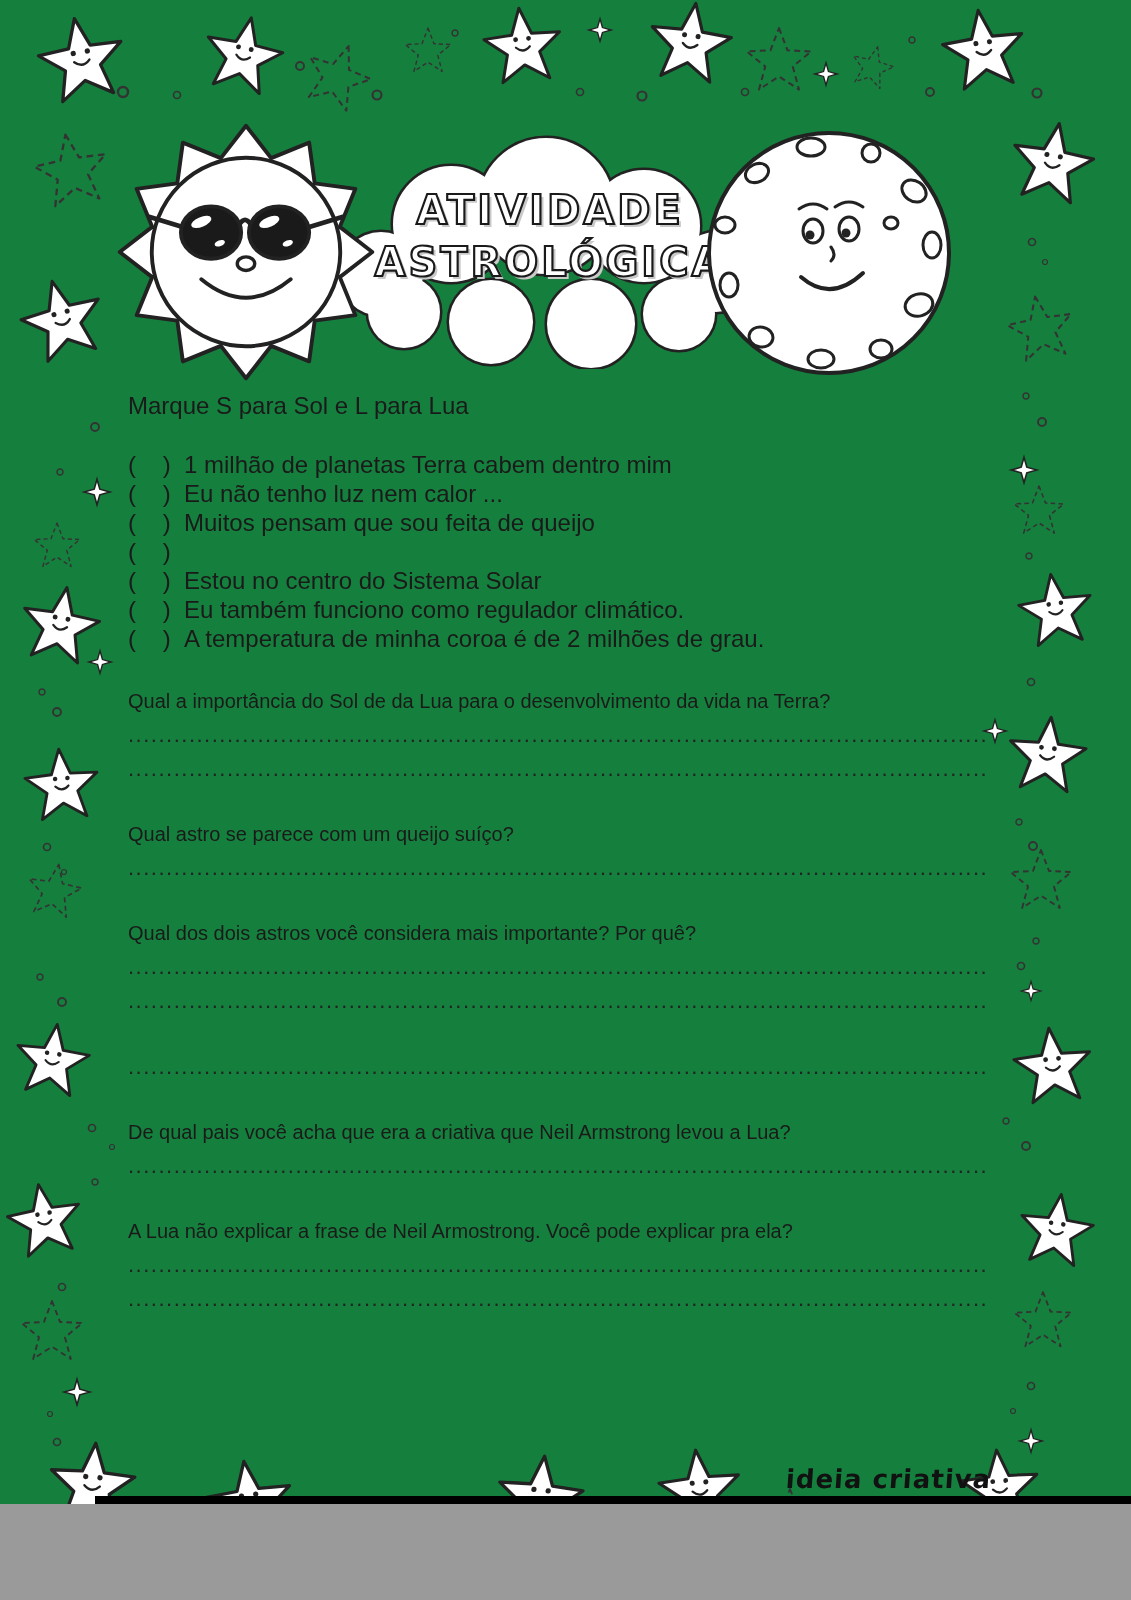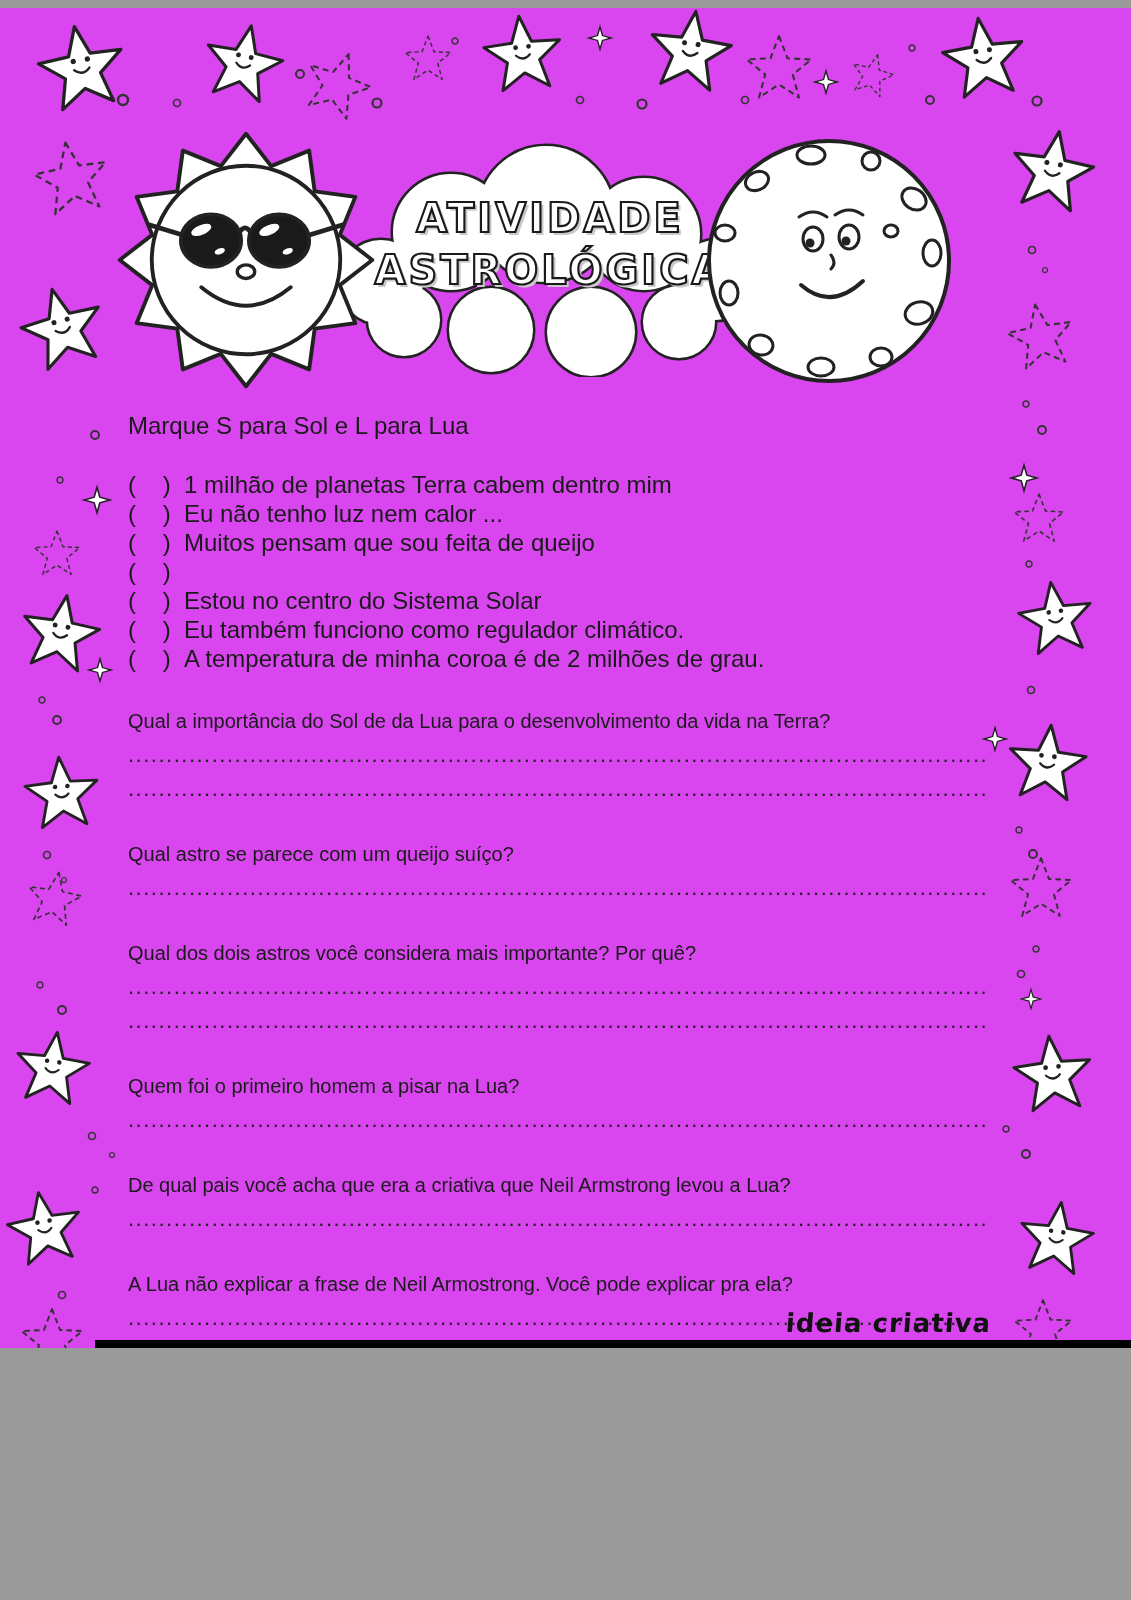--- a/index.html
+++ b/index.html
@@ -1,27 +1,27 @@
 <!DOCTYPE html>
 <html><head>
 <meta charset="utf-8">
 <style>
   *{margin:0;padding:0;box-sizing:border-box}
   html,body{background:#9a9a9a}
-  .page{position:relative;width:1131px;height:1340px;background:#d946ef;margin:8px auto;
+  .page{position:relative;width:1131px;height:1504px;background:#15803d;margin:0 auto;
         overflow:hidden;font-family:"Liberation Sans",sans-serif;color:#1a1a1a}
   .decor{position:absolute;left:0;top:0;z-index:0}
   .cloud{position:absolute;left:316px;top:124px;z-index:1}
   .title-box{position:absolute;left:330px;top:184px;width:440px;text-align:center;z-index:2}
   .title-line{font-family:"DejaVu Sans",sans-serif;font-weight:900;font-size:40px;
         letter-spacing:3px;color:#ffffff;-webkit-text-stroke:2.2px #1a1a1a;
         text-shadow:3px 3px 0 #c9c9c9;line-height:52px;white-space:nowrap}
   .sun{position:absolute;left:110px;top:116px;z-index:3}
   .moon{position:absolute;left:698px;top:122px;z-index:3}
-  .content{position:absolute;left:128px;top:403px;width:860px;z-index:2}
+  .content{position:absolute;left:128px;top:391px;width:860px;z-index:2}
   .instruction{font-size:24px;line-height:30px}
   .checklist{margin-top:29px}
   .check-item{font-size:24px;line-height:29px;display:flex}
   .paren{white-space:pre;width:56px;flex:0 0 auto}
   .question-block{margin-top:32px}
   .question-text{font-size:20px;line-height:33px}
   .answer-line{height:34px;line-height:34px;overflow:hidden;white-space:nowrap;
         font-size:22px;letter-spacing:1.5px;color:#222}
   .brand{position:absolute;right:140px;bottom:10px;font-size:26px;font-weight:900;
         letter-spacing:1px;transform:skewX(-4deg);z-index:2;
@@ -258,21 +258,20 @@
         <div class="question-block">
           <div class="question-text">Qual astro se parece com um queijo suíço?</div>
           <div class="answer-line">....................................................................................................................................................................................................................................................................</div>
         </div>
         <div class="question-block">
           <div class="question-text">Qual dos dois astros você considera mais importante? Por quê?</div>
           <div class="answer-line">....................................................................................................................................................................................................................................................................</div>
           <div class="answer-line">....................................................................................................................................................................................................................................................................</div>
         </div>
         <div class="question-block">
-          <div class="question-text">Quem foi o primeiro homem a pisar na Lua?</div>
           <div class="answer-line">....................................................................................................................................................................................................................................................................</div>
         </div>
         <div class="question-block">
           <div class="question-text">De qual pais você acha que era a criativa que Neil Armstrong levou a Lua?</div>
           <div class="answer-line">....................................................................................................................................................................................................................................................................</div>
         </div>
         <div class="question-block">
           <div class="question-text">A Lua não explicar a frase de Neil Armostrong. Você pode explicar pra ela?</div>
           <div class="answer-line">....................................................................................................................................................................................................................................................................</div>
           <div class="answer-line">....................................................................................................................................................................................................................................................................</div>

